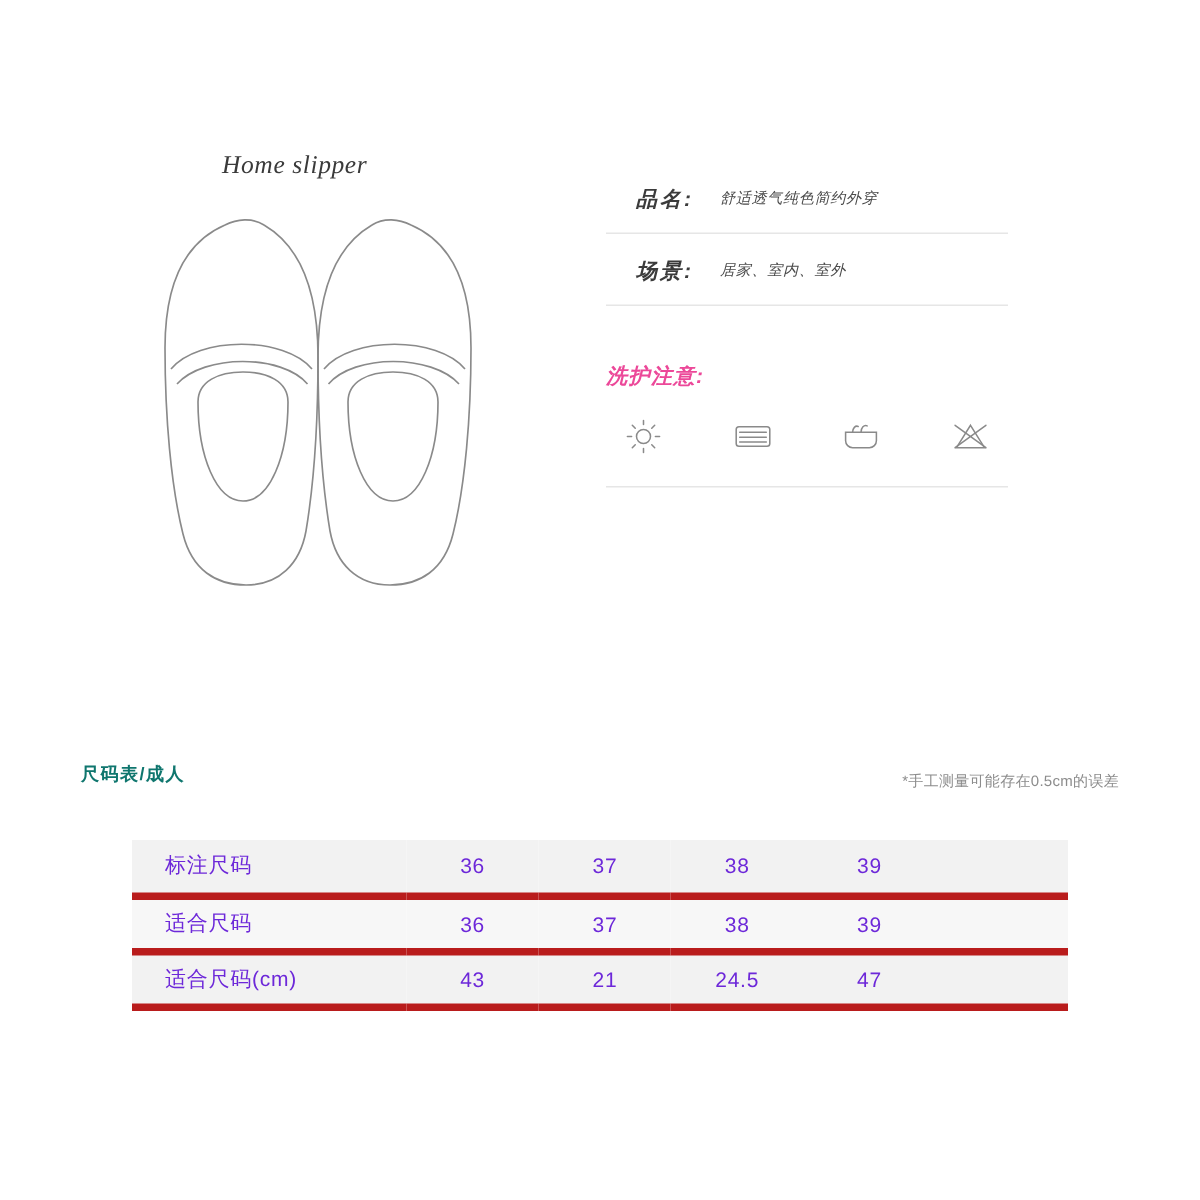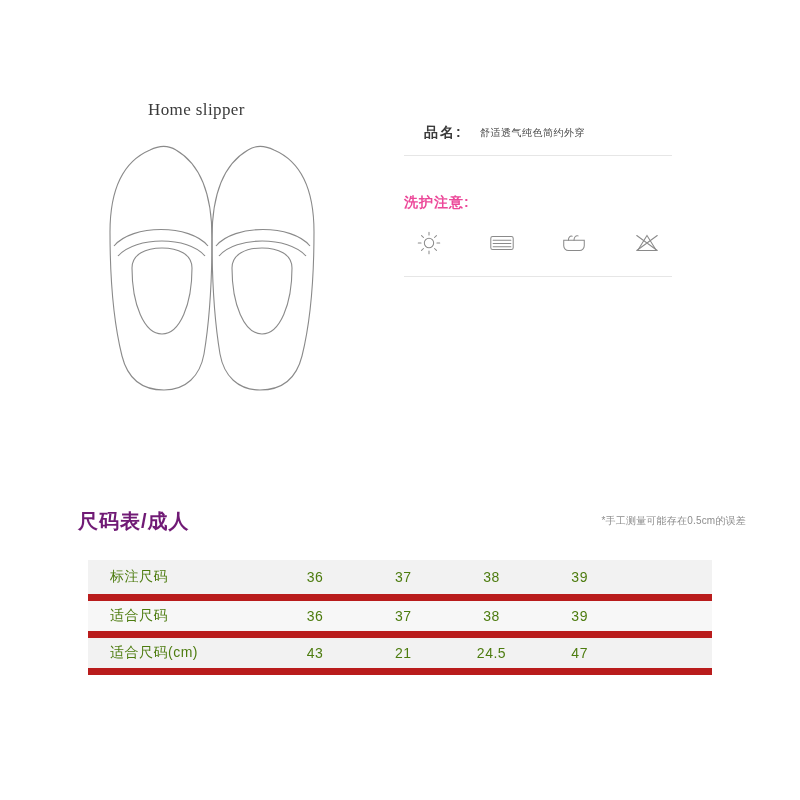--- a/index.html
+++ b/index.html
@@ -16,20 +16,21 @@
     overflow: hidden;
   }
 
   
   .product-area {
     position: absolute;
     left: 0;
     top: 0;
     width: 711px;
     height: 470px;
+    font-style: italic;
   }
 
   .product-title {
     position: absolute;
     left: 148px;
     top: 100px;
     font-size: 17px;
     color: #3a3a3a;
     letter-spacing: 0.4px;
     font-family: "Liberation Serif", serif;
@@ -106,25 +107,24 @@
   .size-section {
     position: absolute;
     left: 0;
     top: 498px;
     width: 800px;
   }
   .size-title {
     position: absolute;
     left: 54px;
     top: 10px;
-    font-size: 20px;
+    font-size: 12px;
     font-weight: bold;
-    color: #701a75;
+    color: #0f766e;
     letter-spacing: 1px;
-    margin-left: 24px;
   }
   .size-note {
     position: absolute;
     right: 54px;
     top: 16px;
     font-size: 10px;
     color: #8c8c8c;
     letter-spacing: 0.2px;
   }
 
@@ -134,22 +134,22 @@
     top: 62px;
     width: 624px;
     border-collapse: collapse;
     table-layout: fixed;
   }
   table.size-table tr {
     height: 37px;
   }
   table.size-table td {
     font-size: 14px;
-    color: #4d7c0f;
-    border-bottom: 7px solid #b91c1c;
+    color: #6d28d9;
+    border-bottom: 5px solid #b91c1c;
     text-align: center;
     letter-spacing: 0.5px;
   }
   table.size-table td.rowlabel {
     text-align: left;
     padding-left: 22px;
     width: 160px;
   }
   table.size-table tr:nth-child(odd) {
     background: #f2f2f2;
@@ -186,20 +186,26 @@
 
   <div class="spec-panel">
 
     <div class="spec-row">
       <div class="spec-label">品名:</div>
       <div class="spec-value">
         <span class="line">舒适透气纯色简约外穿</span>
       </div>
     </div>
 
+    <div class="spec-row">
+      <div class="spec-label">场景:</div>
+      <div class="spec-value">
+        <span class="line">居家、室内、室外</span>
+      </div>
+    </div>
 
     <div class="care-heading">洗护注意:</div>
 
     <div class="care-icons">
 
       <div class="care-icon">
         <svg viewBox="0 0 30 30" width="28" height="28" fill="none" stroke="#8a8a8a" stroke-width="1.1" stroke-linecap="round">
           <circle cx="15" cy="15" r="5"></circle>
           <path d="M15 3.5v3M15 23.5v3M3.5 15h3M23.5 15h3M7 7l2.1 2.1M20.9 20.9L23 23M23 7l-2.1 2.1M9.1 20.9L7 23"></path>
         </svg>

